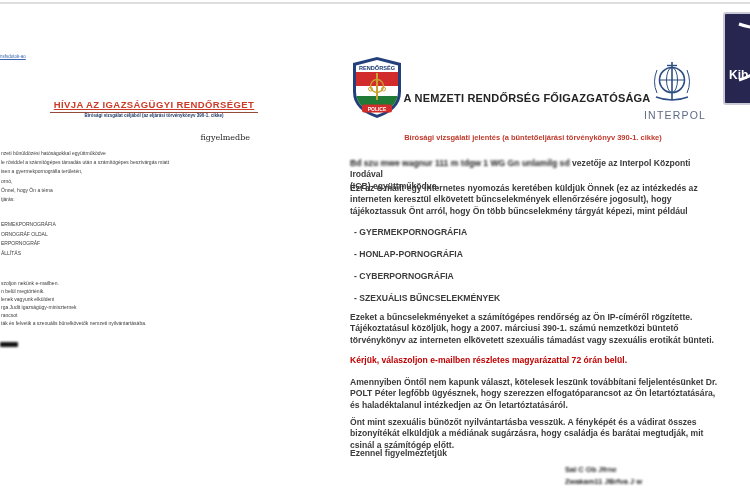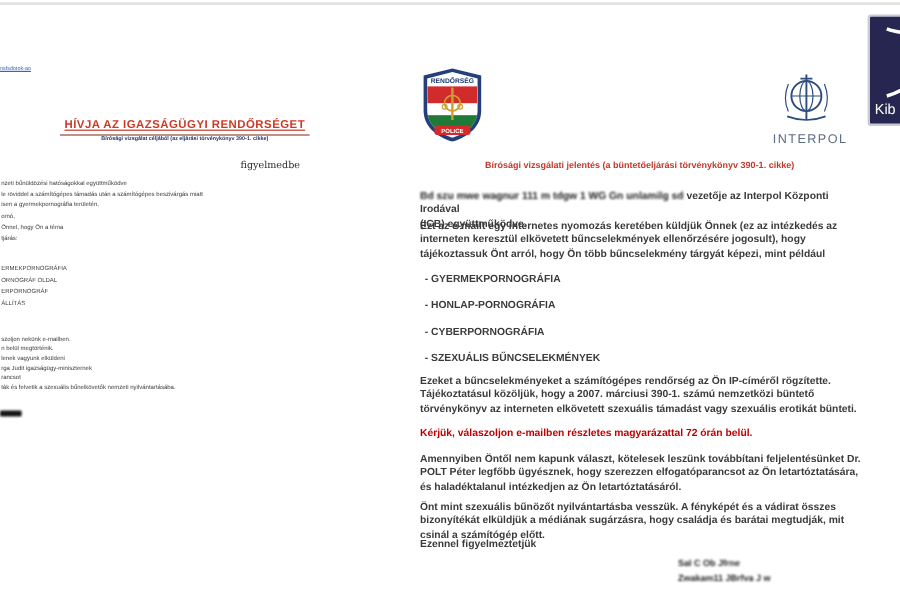--- a/index.html
+++ b/index.html
@@ -39,21 +39,21 @@
 
   
   .badge{left:351px;top:56px;width:52px;height:63px;}
   
   .interpol{left:644px;top:60px;width:56px;text-align:center;}
   .interpol-text{font-size:10.5px;color:#5d6b84;letter-spacing:1.2px;margin-top:1px;}
 
   
   .cyber-box{left:723px;top:12px;width:46px;height:93px;background:#272650;
              border:2px solid #c9cad5;border-radius:3px;box-sizing:border-box;}
-  .cyber-text{position:absolute;left:4px;bottom:5px;font-size:12px;font-weight:normal;color:#ffffff;}
+  .cyber-text{position:absolute;left:4px;bottom:21px;font-size:12px;font-weight:bold;color:#ffffff;}
 </style>
 </head>
 <body>
 
 <div class="abs top-rule"></div>
 
 <div>
   <div class="abs lp-link">nsfsdotok-ao</div>
 
   <div class="abs lp-title-wrap">
@@ -105,20 +105,21 @@
     <text x="26" y="13.5" text-anchor="middle" font-size="5.6" font-weight="bold" fill="#1d3a74" font-family="Liberation Sans, sans-serif" id="badgeTop">RENDŐRSÉG</text>
     <line x1="26" y1="17" x2="26" y2="44" stroke="#c9a12e" stroke-width="2"></line>
     <circle cx="26" cy="30" r="6.5" fill="none" stroke="#c9a12e" stroke-width="1.4"></circle>
     <circle cx="19.5" cy="33" r="2" fill="none" stroke="#c9a12e" stroke-width="1"></circle>
     <circle cx="32.5" cy="33" r="2" fill="none" stroke="#c9a12e" stroke-width="1"></circle>
     <rect x="11" y="48.5" width="30" height="8" rx="2" fill="#d22b2b"></rect>
     <text x="26" y="54.5" text-anchor="middle" font-size="5" font-weight="bold" fill="#ffffff" font-family="Liberation Sans, sans-serif" id="badgeBottom">POLICE</text>
   </svg>
 
   <div class="abs rp-title">
+    <div>A NEMZETI RENDŐRSÉG FŐIGAZGATÓSÁGA</div>
   </div>
 
   <div class="abs interpol">
     <svg width="56" height="44" viewBox="0 0 56 44">
       <circle cx="28" cy="20" r="12.5" fill="none" stroke="#2d4d82" stroke-width="1.6"></circle>
       <ellipse cx="28" cy="20" rx="5.5" ry="12.5" fill="none" stroke="#2d4d82" stroke-width="1"></ellipse>
       <line x1="15.5" y1="20" x2="40.5" y2="20" stroke="#2d4d82" stroke-width="1"></line>
       <line x1="28" y1="2" x2="28" y2="40" stroke="#2d4d82" stroke-width="1.6"></line>
       <line x1="23" y1="5.5" x2="33" y2="5.5" stroke="#2d4d82" stroke-width="1.4"></line>
       <path d="M12 37 Q28 43 44 37" fill="none" stroke="#2d4d82" stroke-width="1.4"></path>

